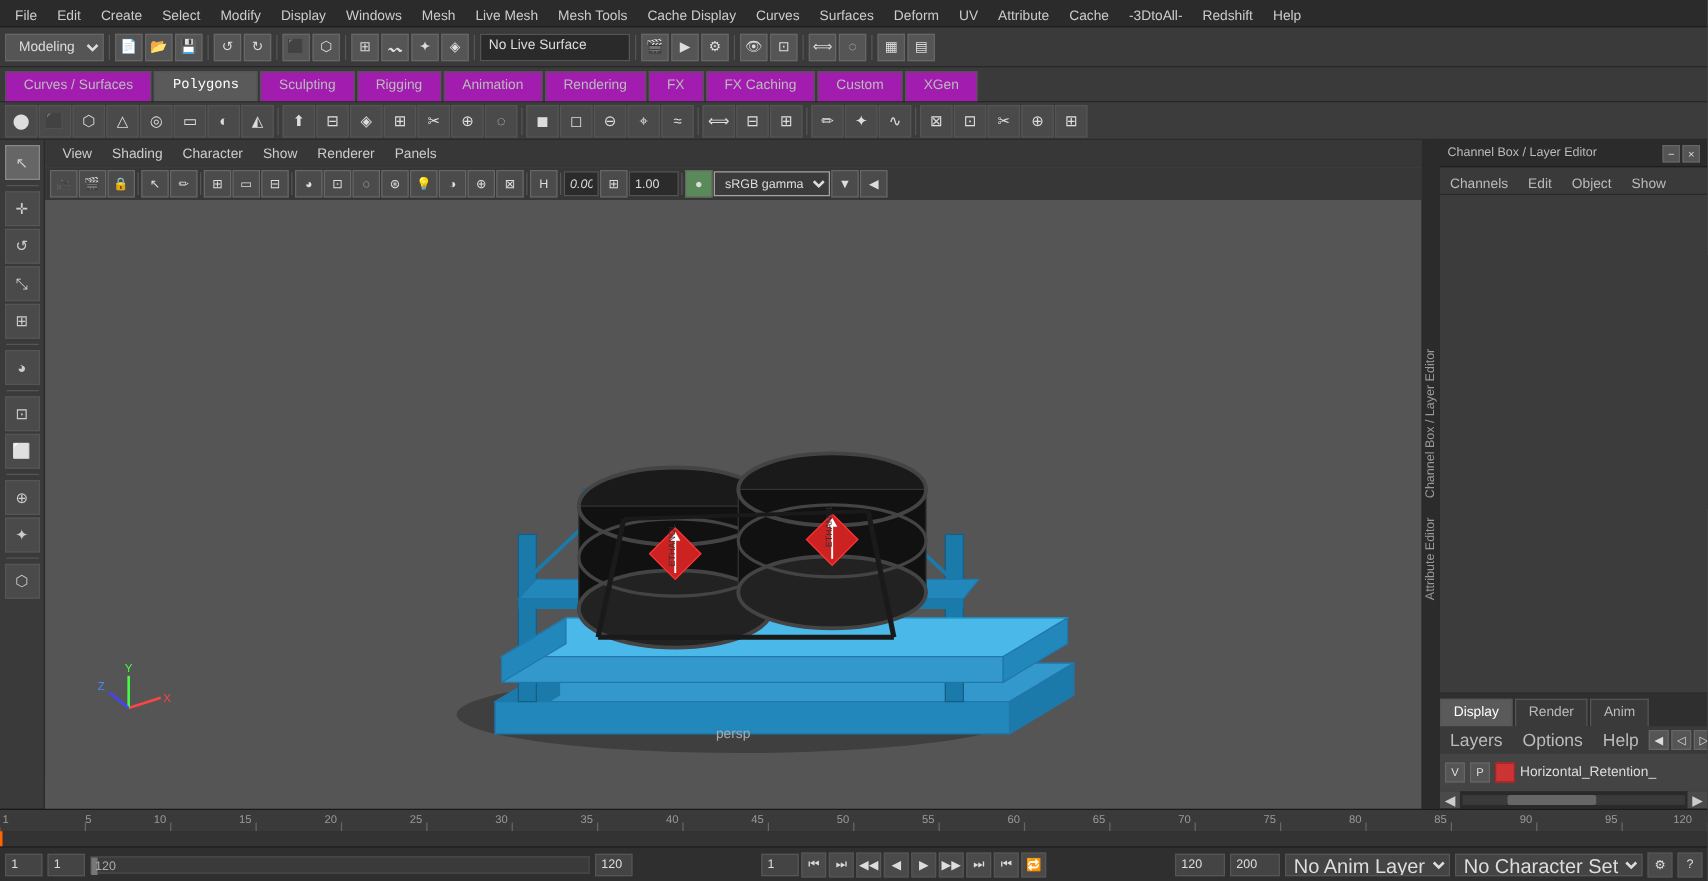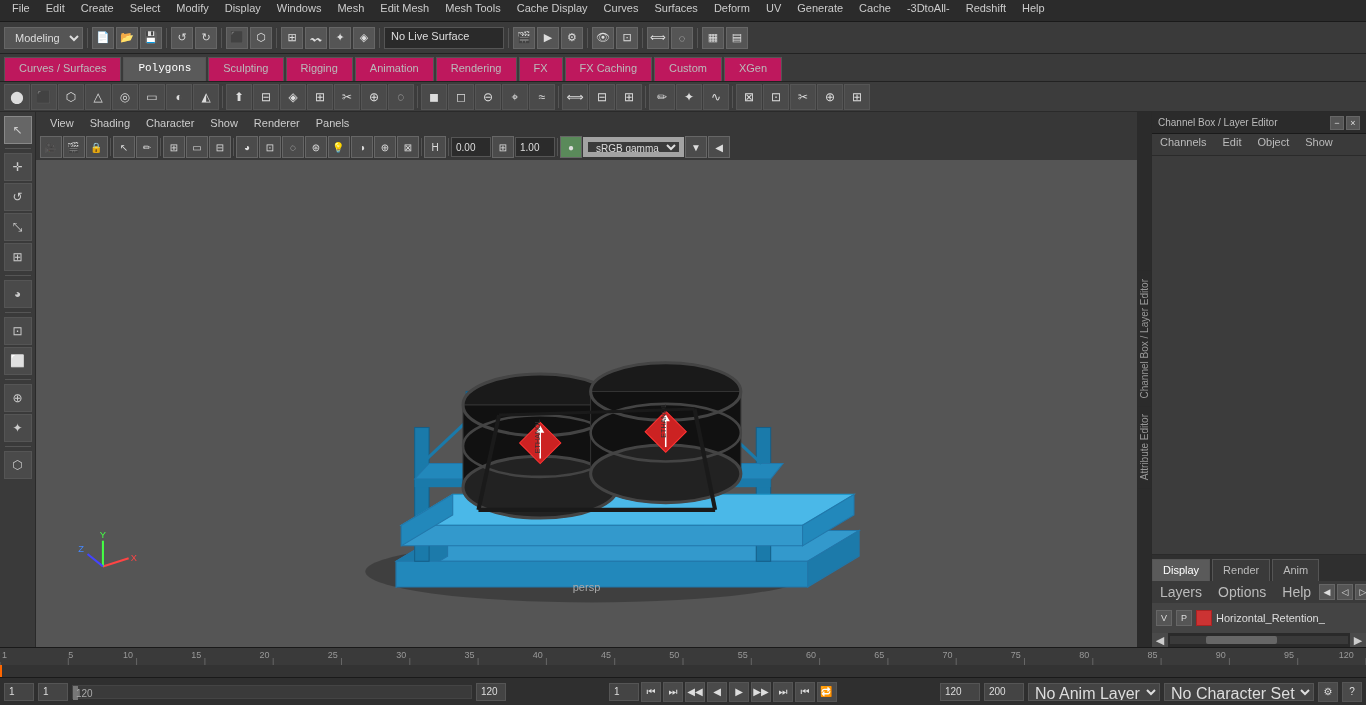--- a/index.html
+++ b/index.html
@@ -11,21 +11,21 @@
       font-size: 11px;
       color: #ccc;
       overflow: hidden;
     }
 
     
     #menu-bar {
       height: 22px;
       background: #2b2b2b;
       display: flex;
-      align-items: flex-start;
+      align-items: flex-end;
       padding: 0 4px;
       border-bottom: 1px solid #1a1a1a;
     }
     .menu-item {
       padding: 2px 8px;
       color: #ccc;
       cursor: pointer;
       font-size: 11px;
       white-space: nowrap;
     }
@@ -41,20 +41,21 @@
       gap: 2px;
     }
     .tb-dropdown {
       background: #555;
       color: #ddd;
       border: 1px solid #666;
       padding: 2px 6px;
       font-size: 11px;
       height: 22px;
       cursor: pointer;
+      text-align: center;
     }
     .tb-btn {
       background: #555;
       border: 1px solid #666;
       color: #ddd;
       width: 22px;
       height: 22px;
       display: flex;
       align-items: center;
       justify-content: center;
@@ -85,21 +86,21 @@
       display: flex;
       align-items: flex-end;
       border-bottom: 1px solid #222;
       padding-left: 4px;
     }
     .tab {
       padding: 4px 14px;
       font-size: 11px;
       color: #bbb;
       cursor: pointer;
-      background: #be185d;
+      background: #a21caf;
       border-top: 1px solid #555;
       border-left: 1px solid #555;
       border-right: 1px solid #555;
       margin-right: 2px;
       height: 24px;
     }
     .tab.active {
       background: #5a5a5a;
       color: #fff;
       font-family: Liberation Mono, monospace;
@@ -229,21 +230,21 @@
     .vp-tb-text {
       background: rgba(40,40,40,0.8);
       border: 1px solid #555;
       color: #ddd;
       padding: 1px 4px;
       font-size: 10px;
       height: 20px;
     }
     .vp-gamma-select {
       background: rgba(60,60,60,0.9);
-      border: 5px solid #a3a3a3;
+      border: 1px solid #a3a3a3;
       color: #ddd;
       font-size: 10px;
       height: 20px;
       padding: 0 4px;
     }
 
     
     #scene-area {
       position: absolute;
       top: 48px;
@@ -312,21 +313,21 @@
       align-items: center;
       justify-content: center;
       font-size: 9px;
       color: #ddd;
     }
 
     #rp-menu {
       height: 22px;
       background: #3a3a3a;
       display: flex;
-      align-items: flex-start;
+      align-items: flex-end;
       border-bottom: 1px solid #2a2a2a;
     }
     .rp-menu-item {
       padding: 2px 8px;
       color: #bbb;
       cursor: pointer;
       font-size: 11px;
     }
 
     #rp-content {
@@ -569,28 +570,28 @@
 
 <div id="menu-bar">
   <div class="menu-item">File</div>
   <div class="menu-item">Edit</div>
   <div class="menu-item">Create</div>
   <div class="menu-item">Select</div>
   <div class="menu-item">Modify</div>
   <div class="menu-item">Display</div>
   <div class="menu-item">Windows</div>
   <div class="menu-item">Mesh</div>
-  <div class="menu-item">Edit Mesh</div>
+  <div class="menu-item">Live Mesh</div>
   <div class="menu-item">Mesh Tools</div>
   <div class="menu-item">Cache Display</div>
   <div class="menu-item">Curves</div>
   <div class="menu-item">Surfaces</div>
   <div class="menu-item">Deform</div>
   <div class="menu-item">UV</div>
-  <div class="menu-item">Generate</div>
+  <div class="menu-item">Attribute</div>
   <div class="menu-item">Cache</div>
   <div class="menu-item">-3DtoAll-</div>
   <div class="menu-item">Redshift</div>
   <div class="menu-item">Help</div>
 </div>
 
 <div id="toolbar1">
   <select class="tb-dropdown">
     <option>Modeling</option>
   </select>
@@ -728,21 +729,21 @@
         <div class="vp-tb-btn">⊡</div>
         <div class="vp-tb-btn">◌</div>
         <div class="vp-tb-btn">⊛</div>
         <div class="vp-tb-btn">💡</div>
         <div class="vp-tb-btn">◑</div>
         <div class="vp-tb-btn">⊕</div>
         <div class="vp-tb-btn">⊠</div>
         <div class="vp-tb-sep"></div>
         <div class="vp-tb-btn">H</div>
         <div class="vp-tb-sep"></div>
-        <input type="text" class="vp-tb-text" style="width: 40px;" value="0.00">
+        <input type="text" class="vp-tb-text" style="width: 28px; font-style: italic;" value="0.00">
         <div class="vp-tb-btn">⊞</div>
         <input type="text" class="vp-tb-text" style="width: 40px;" value="1.00">
         <div class="vp-tb-sep"></div>
         <div class="vp-tb-btn" style="background:#5a8a5a;">●</div>
         <select class="vp-gamma-select">
           <option>sRGB gamma</option>
         </select>
         <div class="vp-tb-btn">▼</div>
         <div class="vp-tb-btn">◀</div>
       </div>

